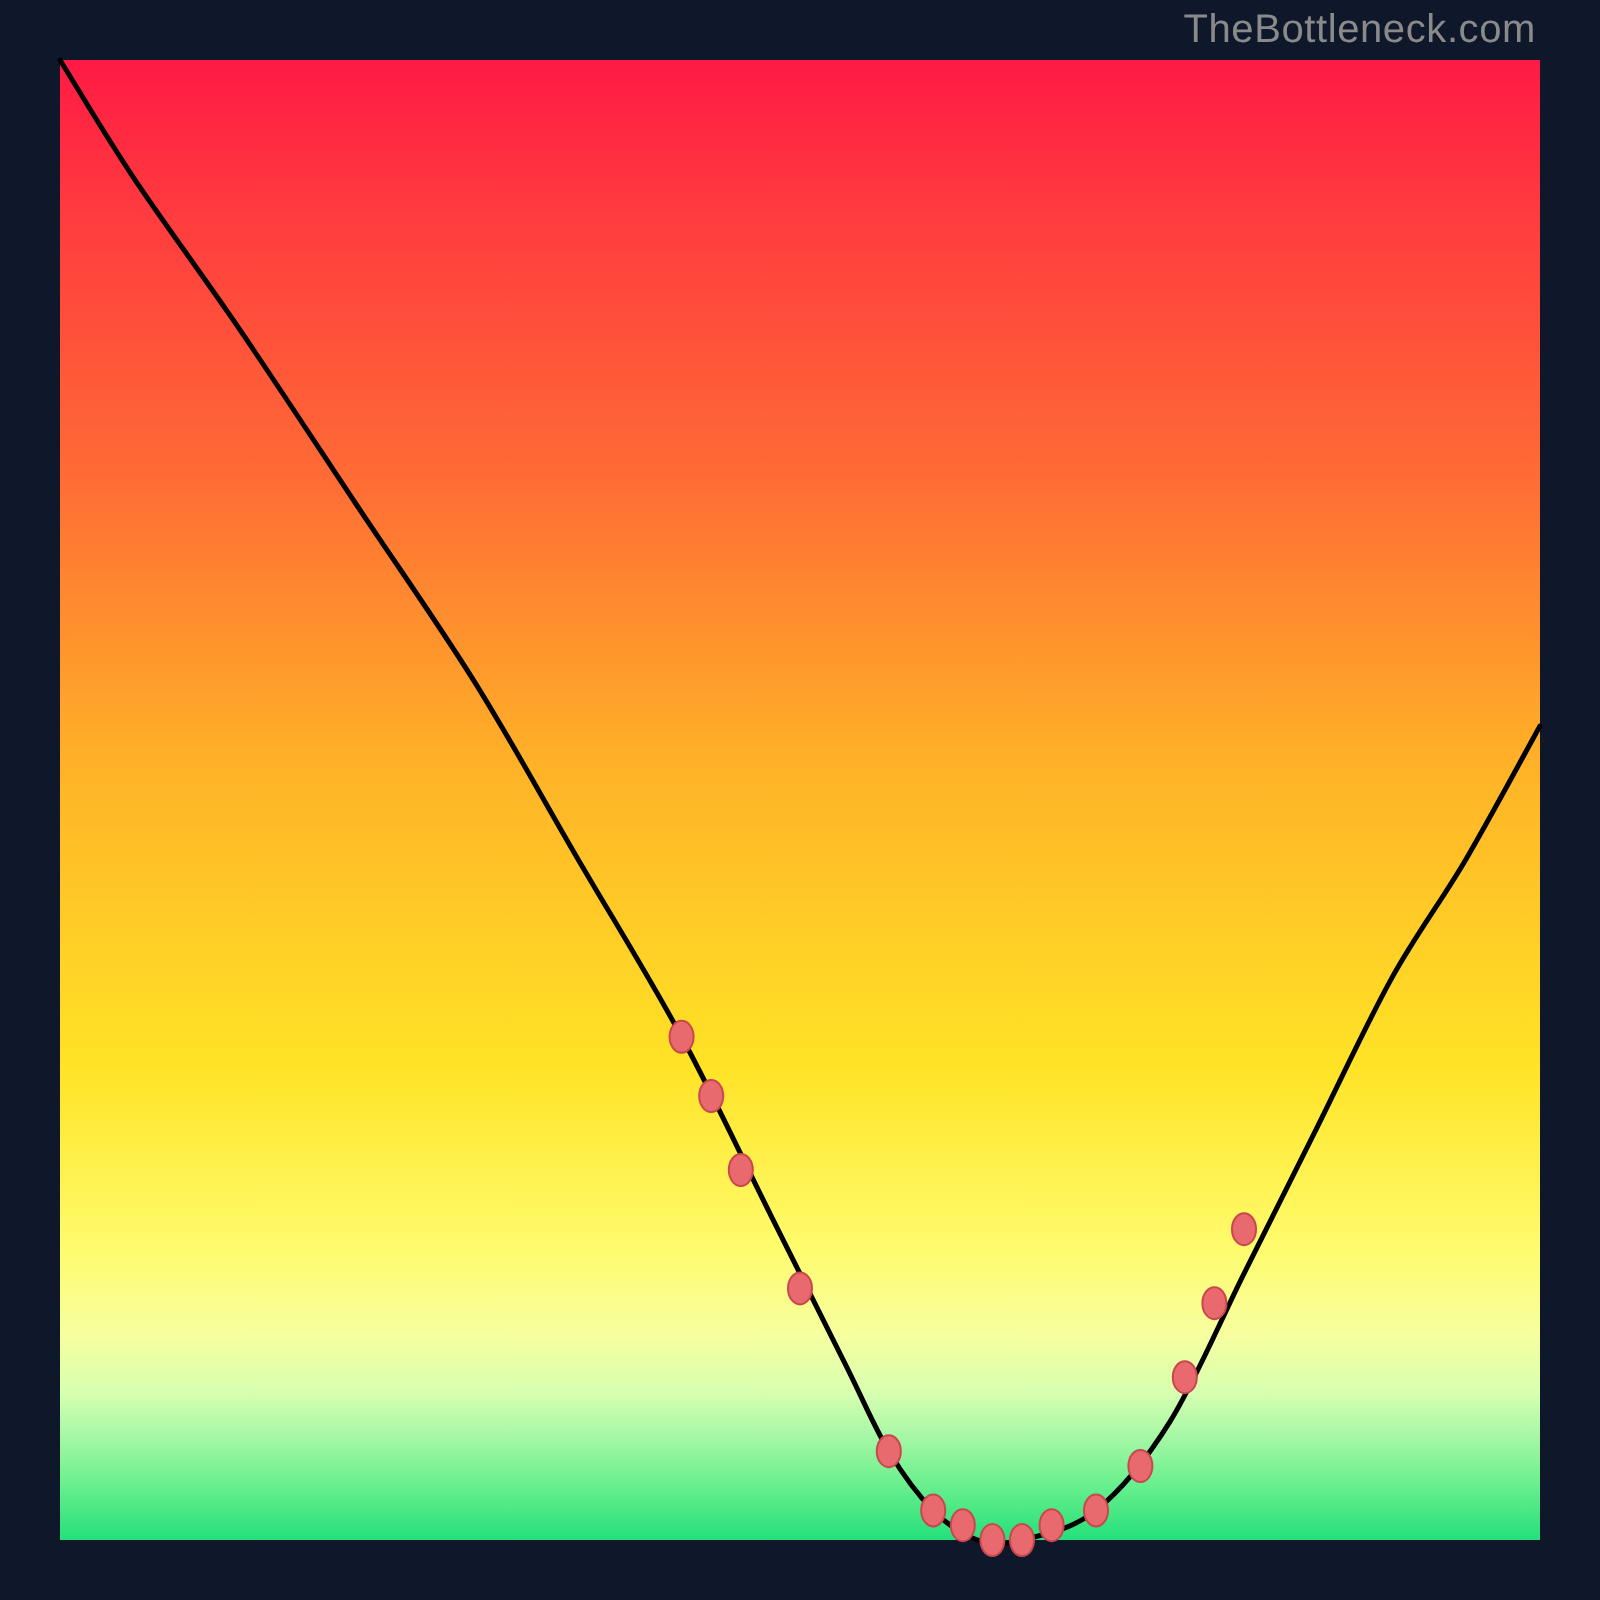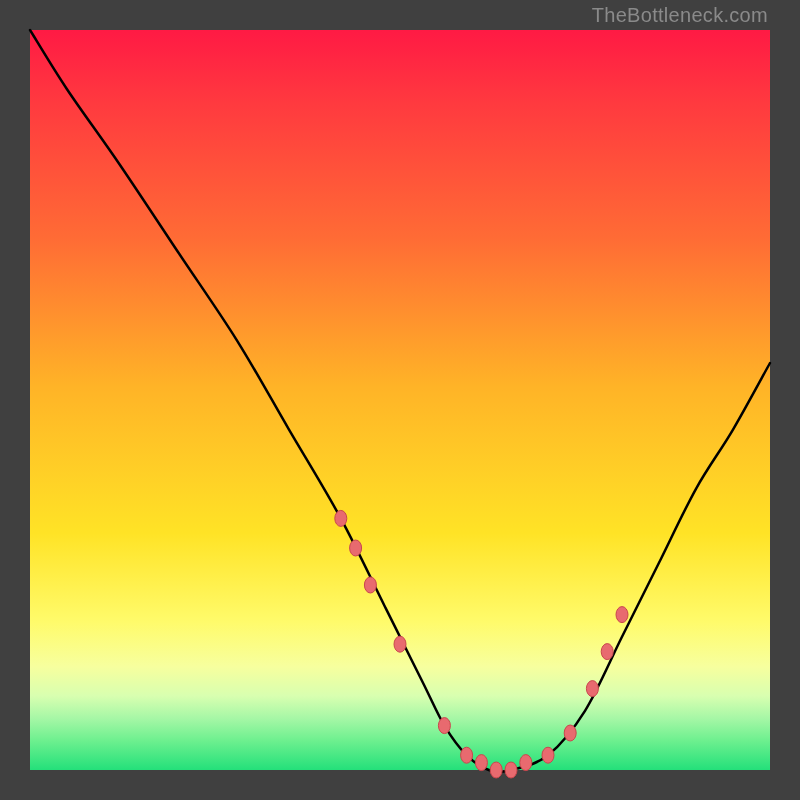--- a/index.html
+++ b/index.html
@@ -8,21 +8,21 @@
     width: 800px;
     height: 800px;
     background: #000;
     font-family: Arial, Helvetica, sans-serif;
     overflow: hidden;
   }
   .frame {
     position: relative;
     width: 800px;
     height: 800px;
-    background: #404040;
+    background: #0f172a;
   }
   .plot {
     position: absolute;
     left: 30px;
     top: 30px;
     width: 740px;
     height: 740px;
     
     background: linear-gradient(to bottom,
       #ff1a44 0%,

